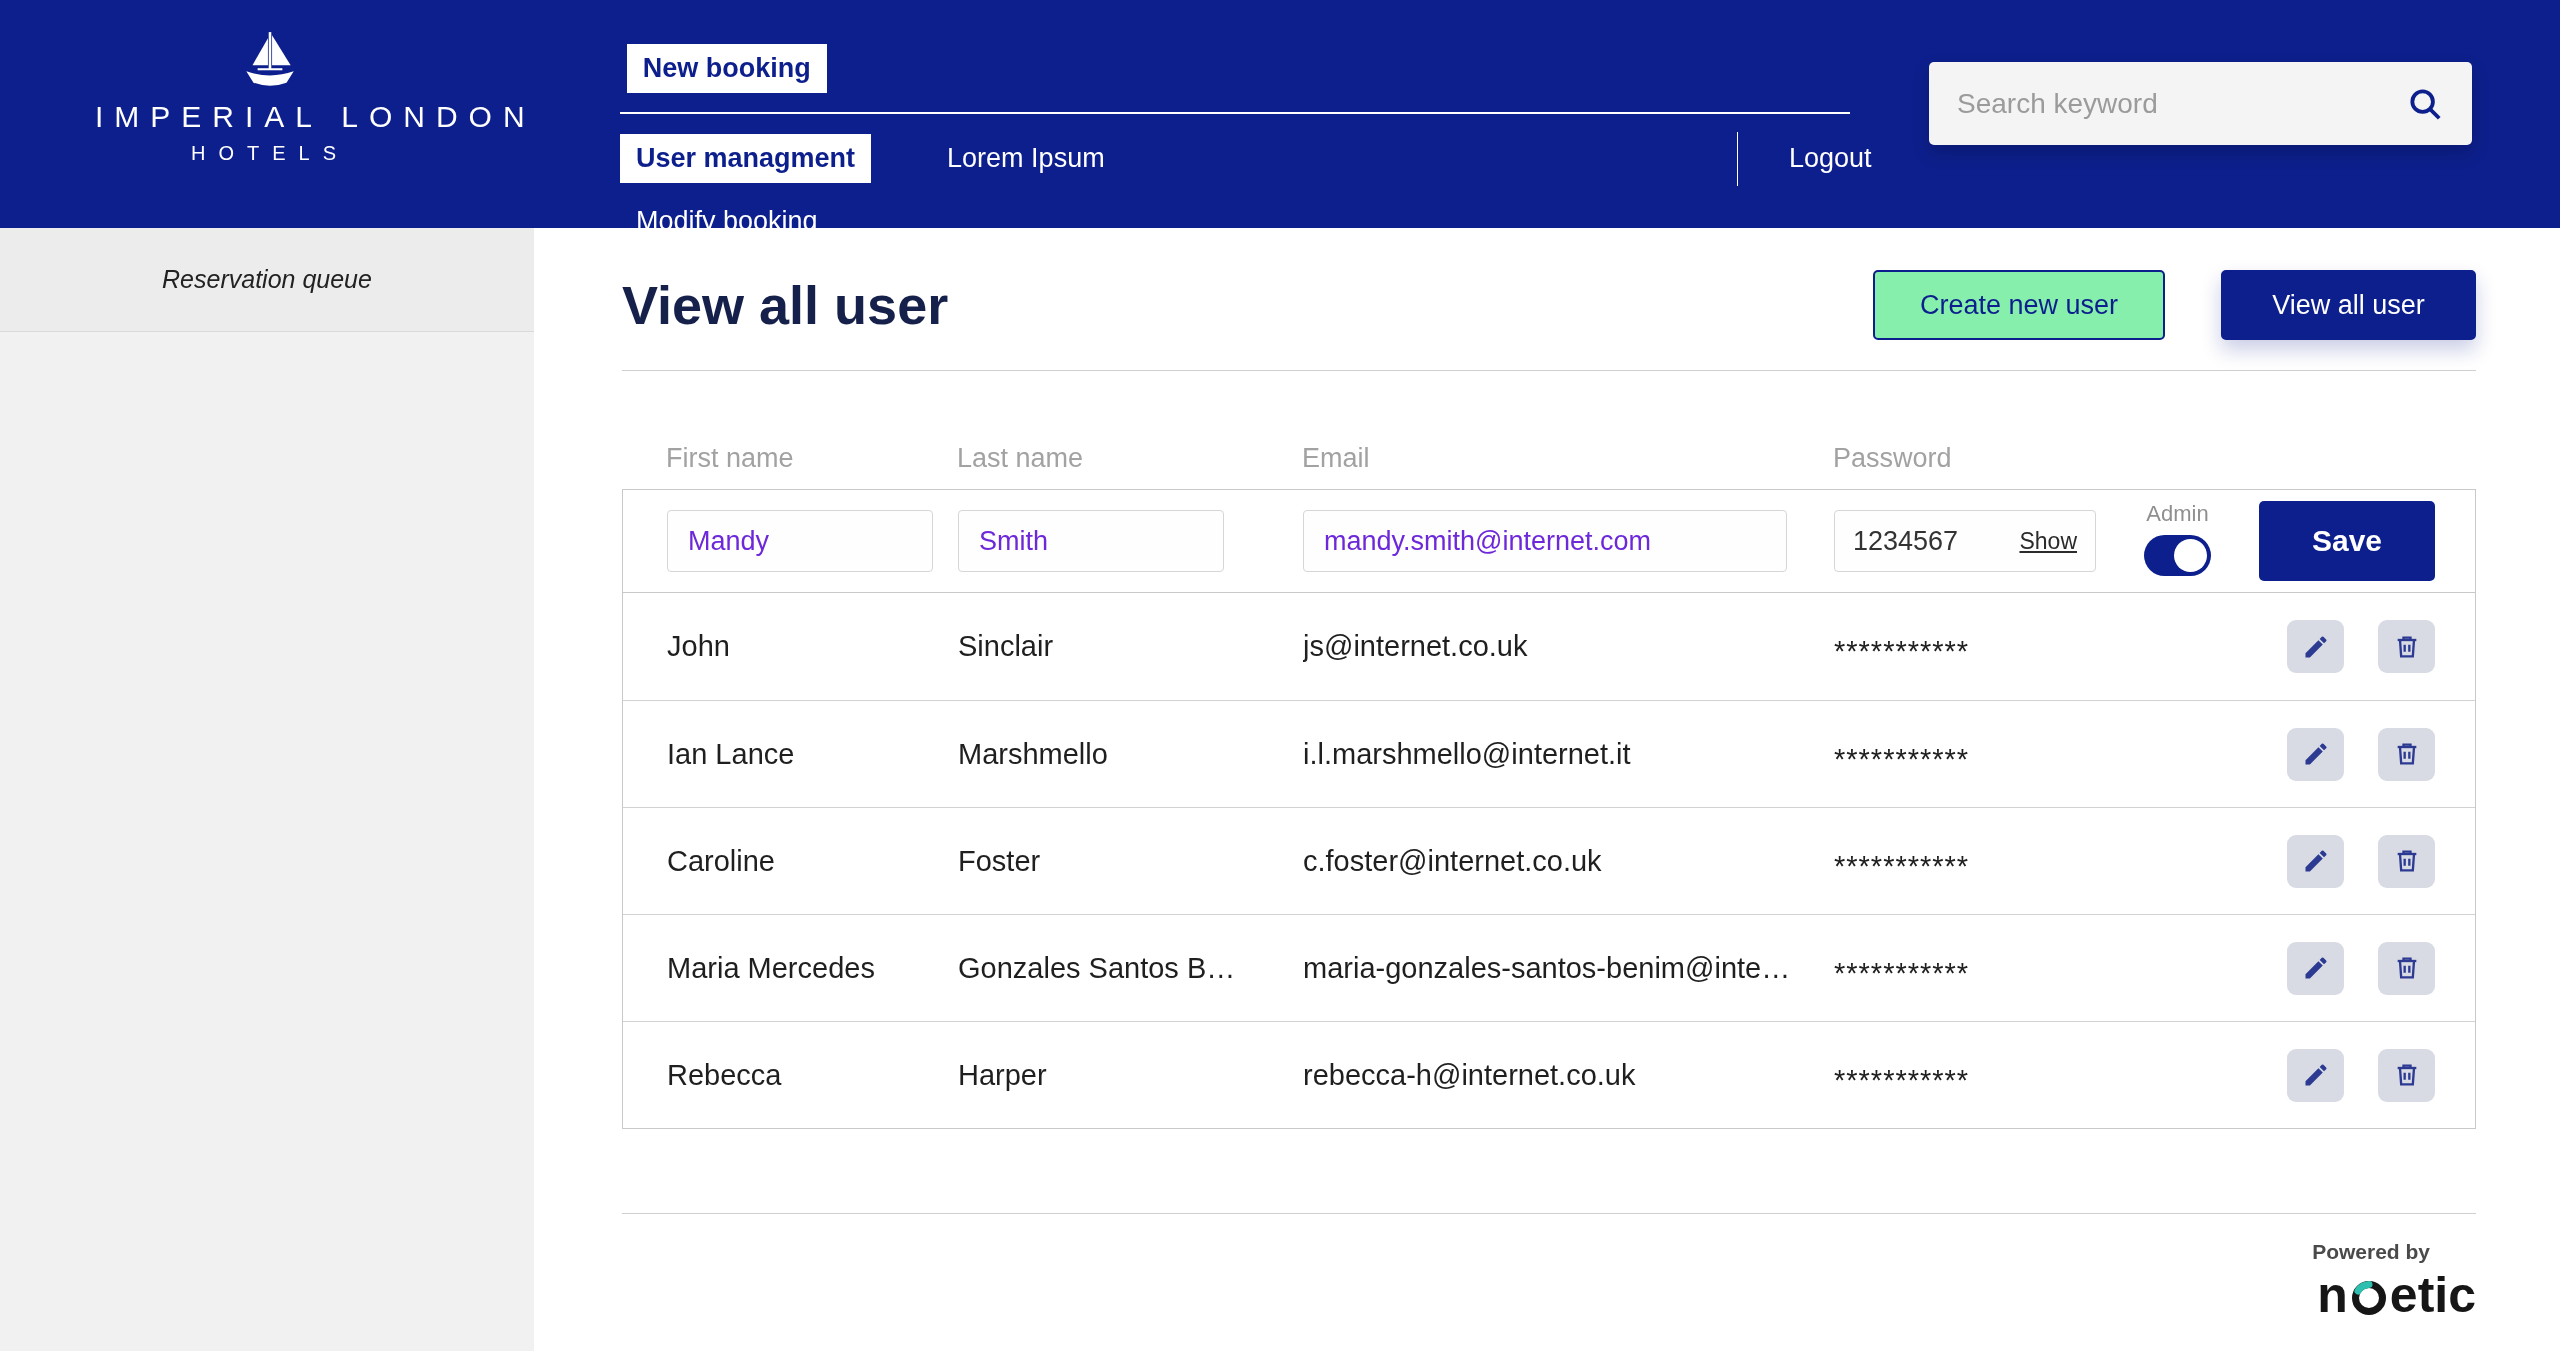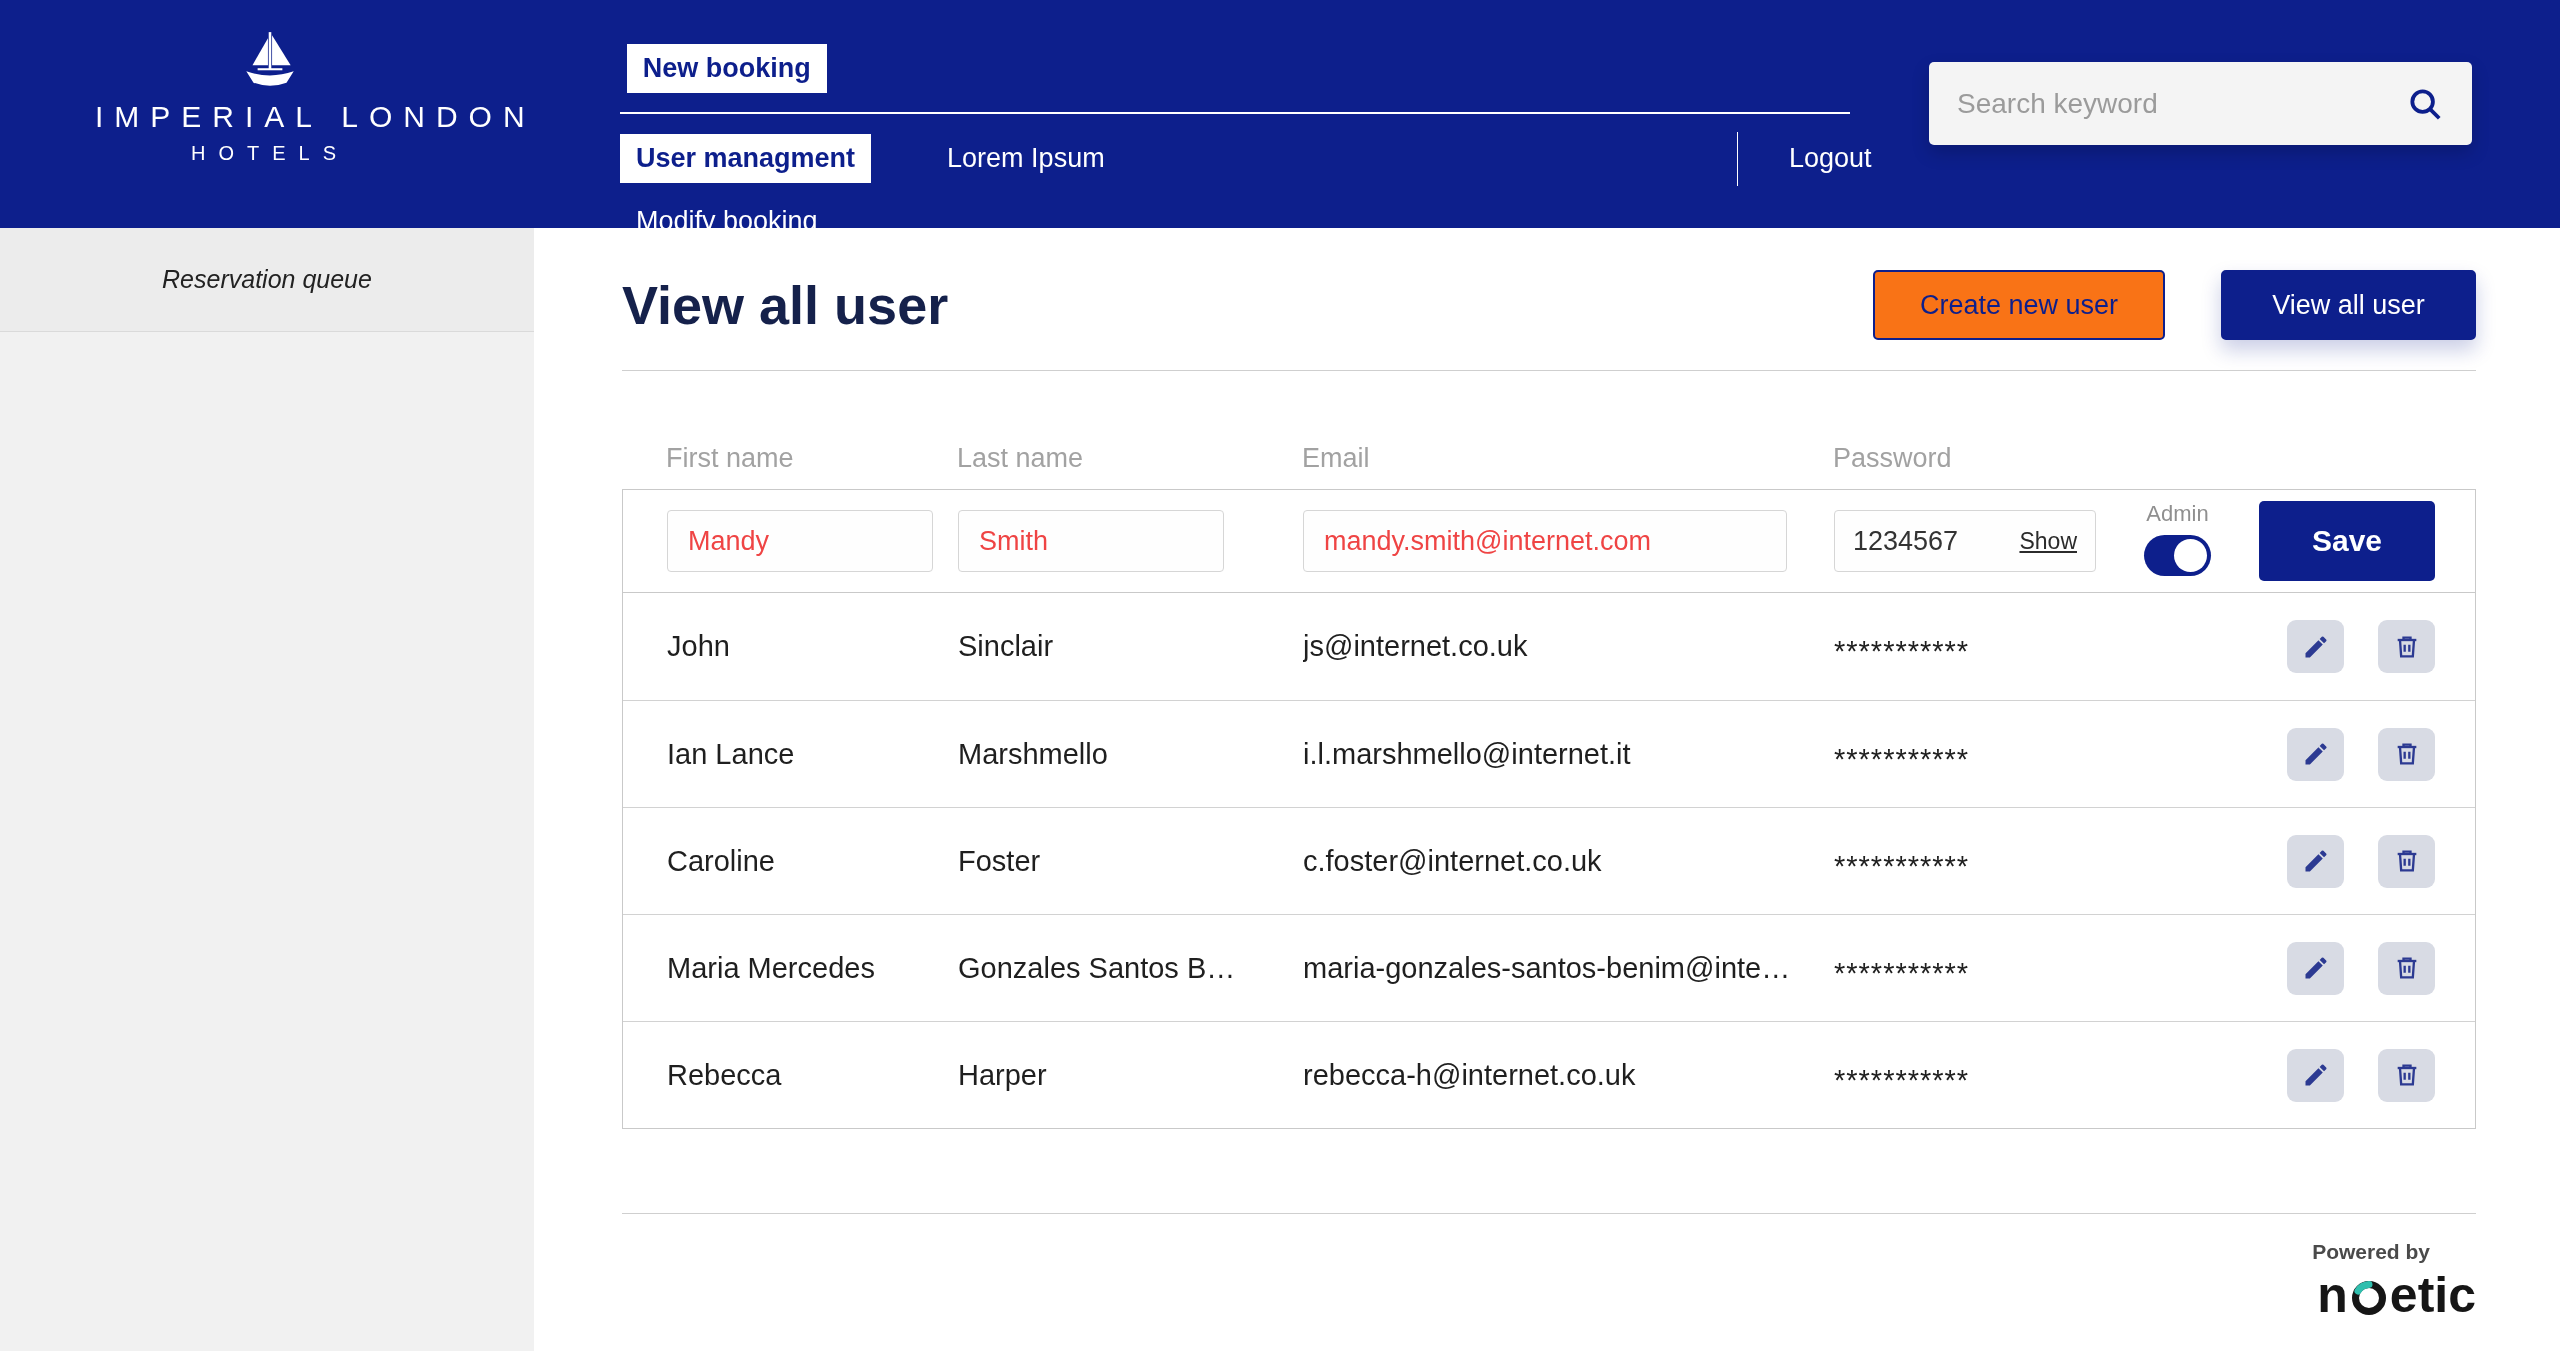--- a/index.html
+++ b/index.html
@@ -37,35 +37,35 @@
 
   
   .main { position:absolute; left:534px; top:228px; width:2026px; height:1123px; background:#ffffff;
     padding:0 84px 0 88px; }
 
   .title-row { margin-top:42px; display:flex; align-items:center; justify-content:space-between; }
   .page-title { font-size:54px; font-weight:700; color:#15214b; }
   .title-buttons { display:flex; gap:56px; }
   .btn { height:70px; border-radius:5px; font-size:27px; display:flex; align-items:center; justify-content:center;
     cursor:pointer; white-space:nowrap; }
-  .btn-outline { width:292px; background:#f97316; border:2px solid #0d1f8c; color:#0d1f8c; }
+  .btn-outline { width:292px; background:#86efac; border:2px solid #0d1f8c; color:#0d1f8c; }
   .btn-solid { width:255px; background:#0d1f8c; border:2px solid #0d1f8c; color:#ffffff;
     box-shadow:0 10px 20px rgba(13,31,140,.22); }
 
   .rule { border:none; border-top:1px solid #cfcfcf; margin-top:30px; }
 
   
   .grid { display:grid; grid-template-columns:291px 345px 531px 438px 1fr; align-items:center;
     padding-left:44px; padding-right:40px; }
   .thead { margin-top:56px; height:62px; color:#a2a2a2; font-size:27px; }
   .tbox { border:1px solid #c9c9c9; background:#ffffff; }
 
   .form-row { height:103px; border-bottom:1px solid #c9c9c9; }
   .tinput { height:62px; border:1px solid #d6d6d6; border-radius:4px; background:#fefefe; font-size:27px;
-    color:#ef4444; padding:0 20px; outline:none; font-family:"Liberation Sans", sans-serif; }
+    color:#6d28d9; padding:0 20px; outline:none; font-family:"Liberation Sans", sans-serif; }
   .tinput.first { width:266px; }
   .tinput.last { width:266px; }
   .tinput.email { width:484px; }
   .form-tail { grid-column:4 / 6; display:flex; align-items:center; justify-content:space-between; }
   .pwd-box { width:262px; height:62px; border:1px solid #d6d6d6; border-radius:4px; background:#fefefe;
     display:flex; align-items:center; justify-content:space-between; padding:0 18px; }
   .pwd-value { font-size:27px; color:#333; }
   .show-link { font-size:23px; color:#2b2b2b; text-decoration:underline; cursor:pointer; }
   .admin-block { display:flex; flex-direction:column; align-items:center; gap:8px; margin-top:-6px; }
   .admin-label { font-size:22px; color:#8f8f8f; }

